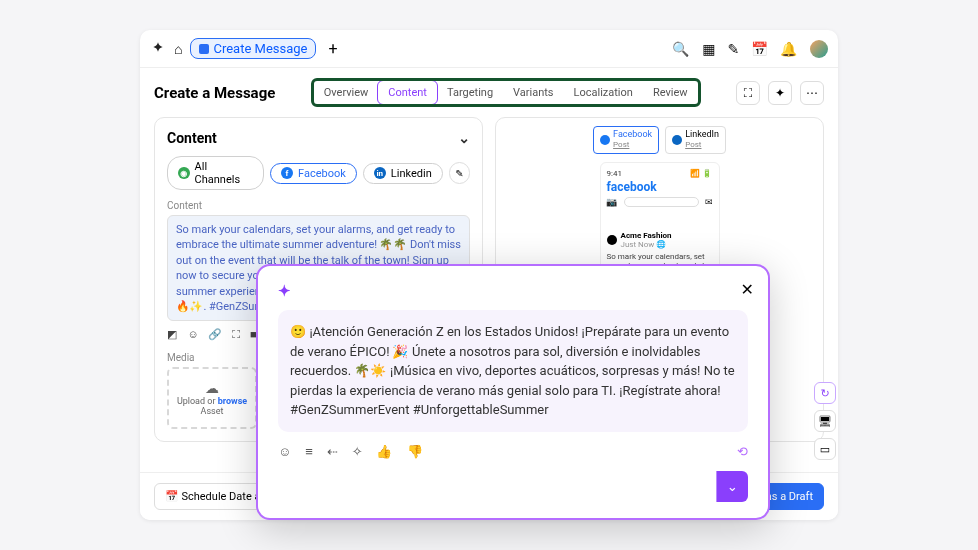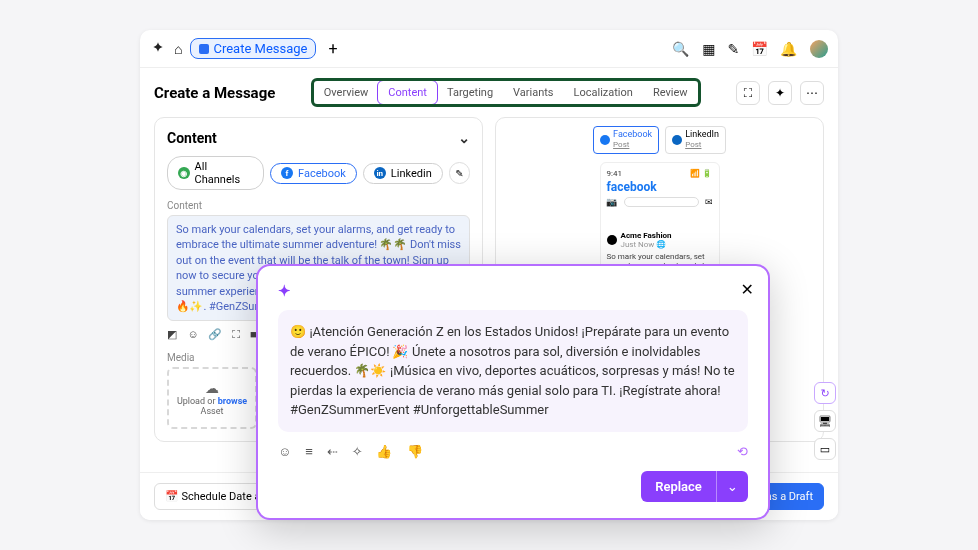--- a/index.html
+++ b/index.html
@@ -226,17 +226,16 @@
     <span>☺</span>
     <span>≡</span>
     <span>⇠</span>
     <span>✧</span>
     <span>👍</span>
     <span>👎</span>
     <span class="refresh">⟲</span>
   </div>
   <div class="modal-footer">
     <div class="replace-group">
-      <button class="replace-btn">Replace</button>
       <button class="replace-dd">⌄</button>
     </div>
   </div>
 </div>
 
 </body></html>

